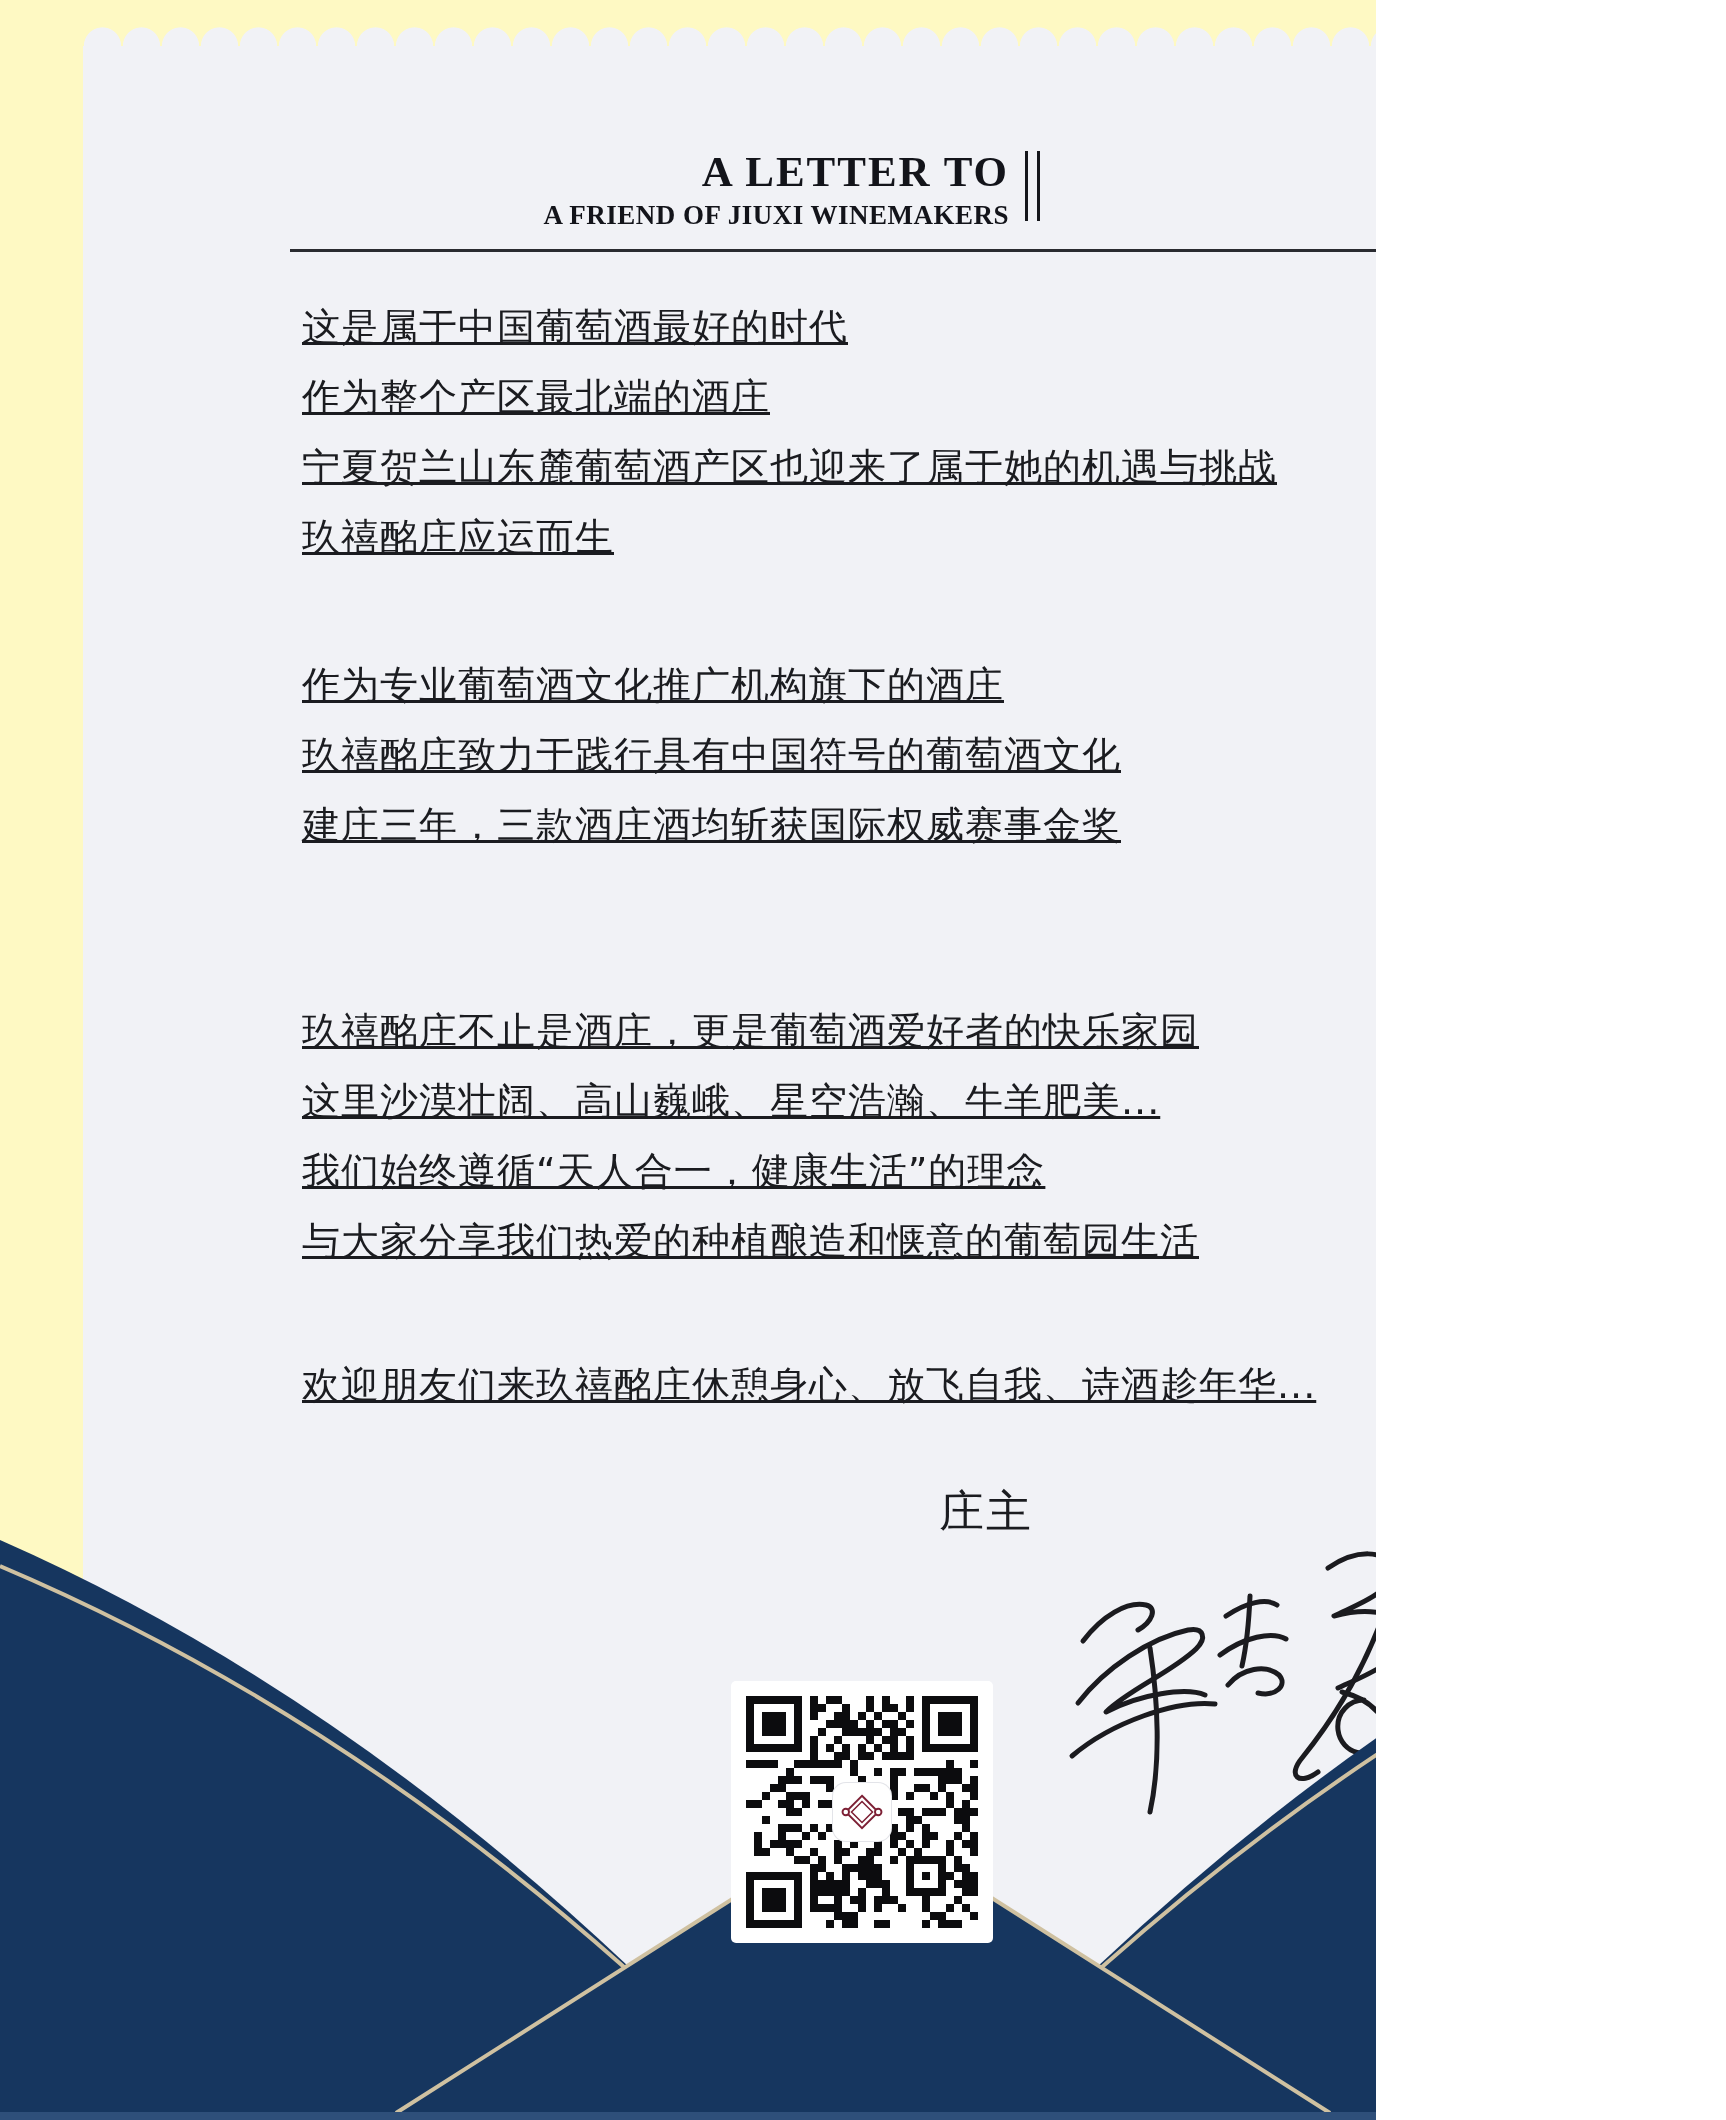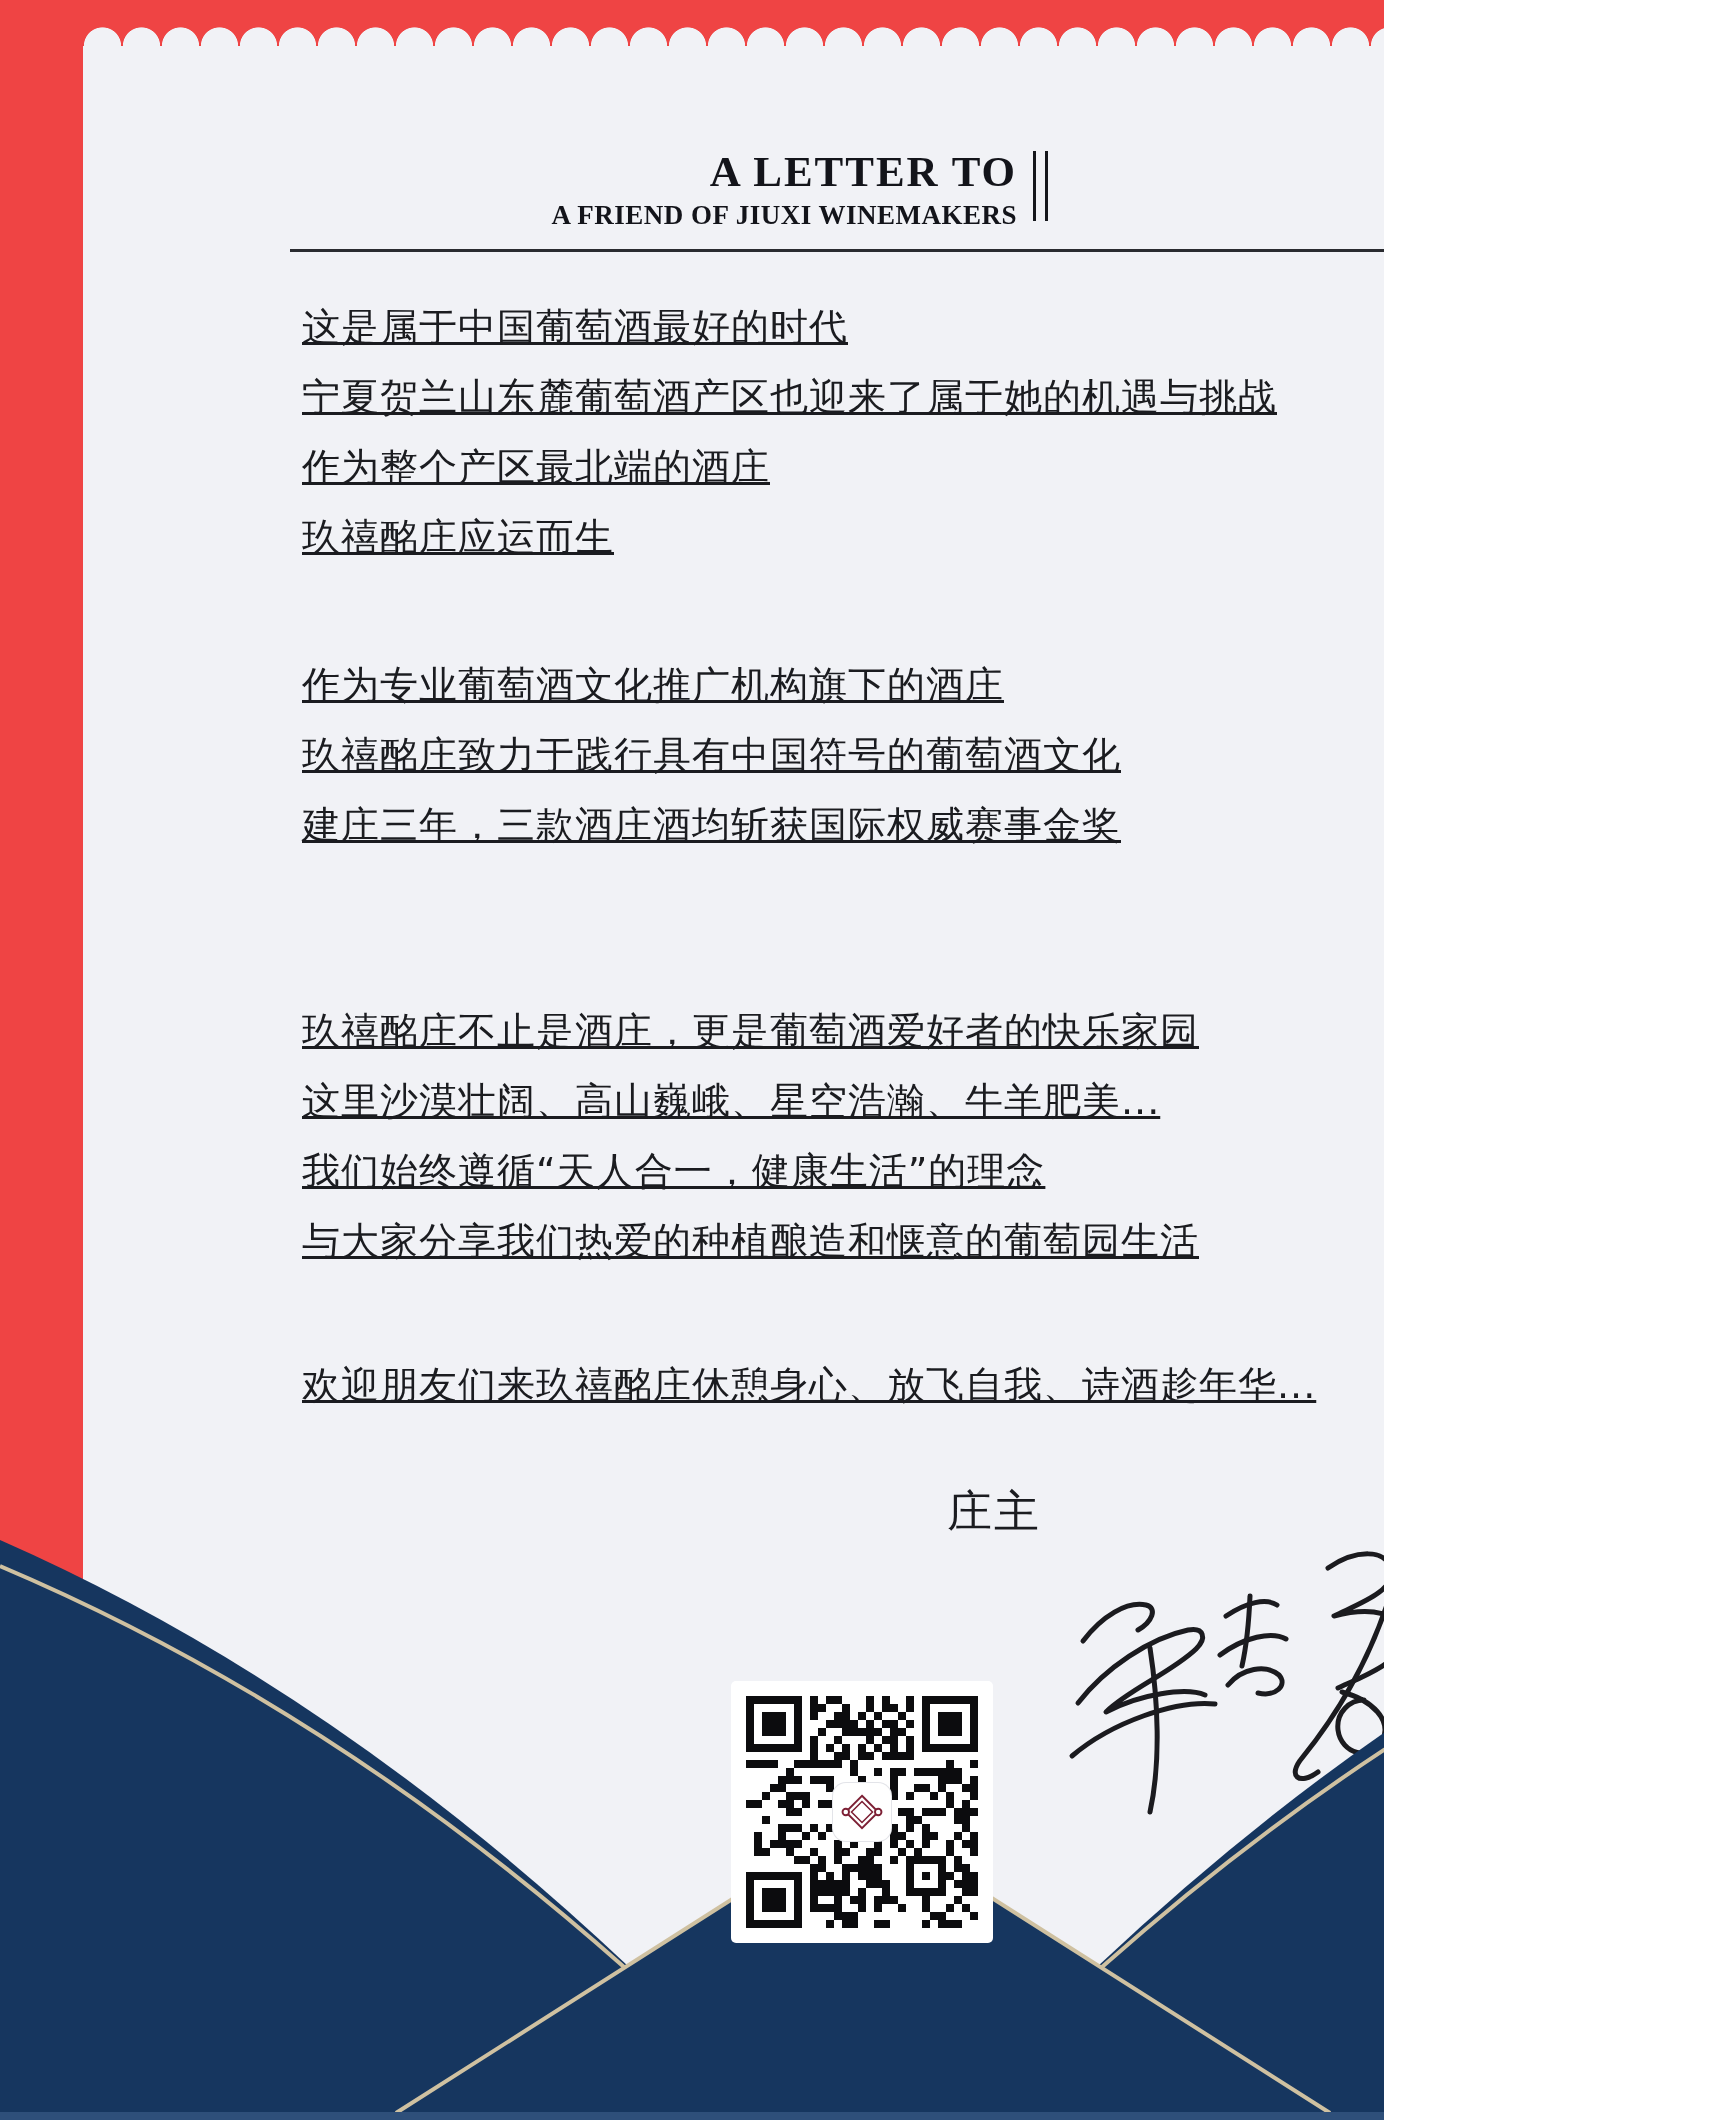--- a/index.html
+++ b/index.html
@@ -1,19 +1,18 @@
 <!DOCTYPE html>
 <html><head>
 <meta charset="utf-8">
 <style>
   html,body{margin:0;padding:0;background:#ffffff;}
   .stage{
-    position:relative;width:1376px;height:2120px;background:#ef4444;overflow:hidden;
+    position:relative;width:1376px;height:2120px;background:#fef9c3;overflow:hidden;
     font-family:"DejaVu Sans",sans-serif;
-    padding-left:8px;
   }
   
   .paper{position:absolute;left:83px;top:46px;width:1560px;height:2074px;background:#f1f2f6;}
   .paper-scallops{
     position:absolute;left:83px;top:27px;width:1560px;height:20px;
     background-image:radial-gradient(circle at 19.5px 19px, #f1f2f6 0 18.2px, rgba(0,0,0,0) 19px);
     background-size:39px 20px;background-repeat:repeat-x;
   }
   
   .letter-header{position:absolute;top:150px;right:336px;display:flex;align-items:flex-start;}
@@ -67,22 +66,22 @@
     <div class="header-text">
       <div class="header-title">A LETTER TO</div>
       <div class="header-subtitle">A FRIEND OF JIUXI WINEMAKERS</div>
     </div>
     <div class="header-bars"></div>
   </div>
   <div class="header-rule"></div>
 
   <div class="para para-1">
     <div class="line">这是属于中国葡萄酒最好的时代</div>
+    <div class="line">作为整个产区最北端的酒庄</div>
     <div class="line">宁夏贺兰山东麓葡萄酒产区也迎来了属于她的机遇与挑战</div>
-    <div class="line">作为整个产区最北端的酒庄</div>
     <div class="line">玖禧酩庄应运而生</div>
   </div>
   <div class="para para-2">
     <div class="line">作为专业葡萄酒文化推广机构旗下的酒庄</div>
     <div class="line">玖禧酩庄致力于践行具有中国符号的葡萄酒文化</div>
     <div class="line">建庄三年，三款酒庄酒均斩获国际权威赛事金奖</div>
   </div>
   <div class="para para-3">
     <div class="line">玖禧酩庄不止是酒庄，更是葡萄酒爱好者的快乐家园</div>
     <div class="line">这里沙漠壮阔、高山巍峨、星空浩瀚、牛羊肥美...</div>

